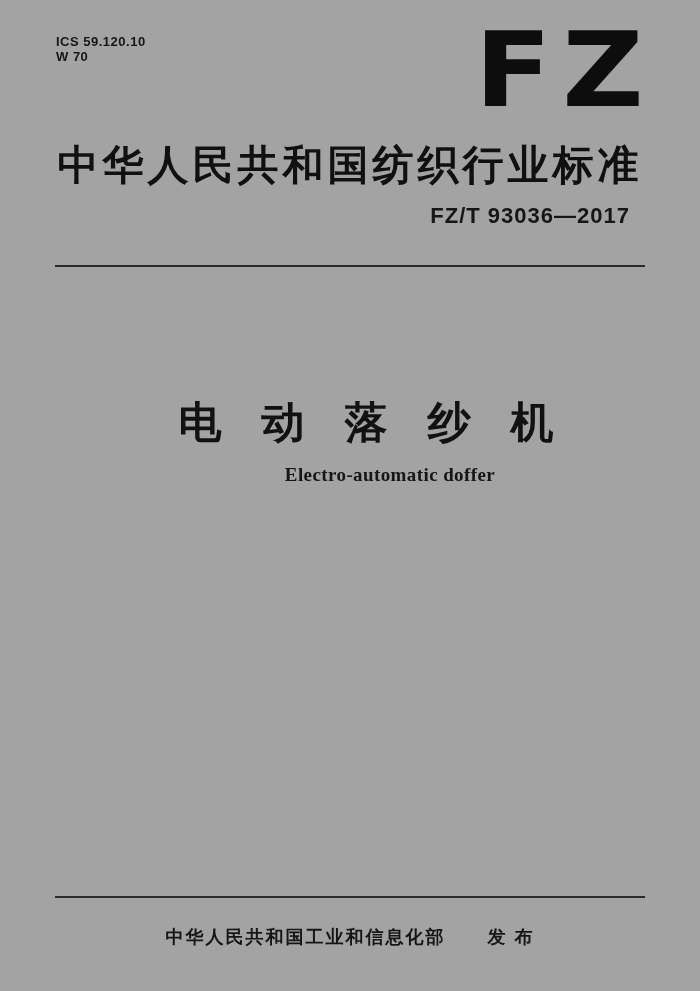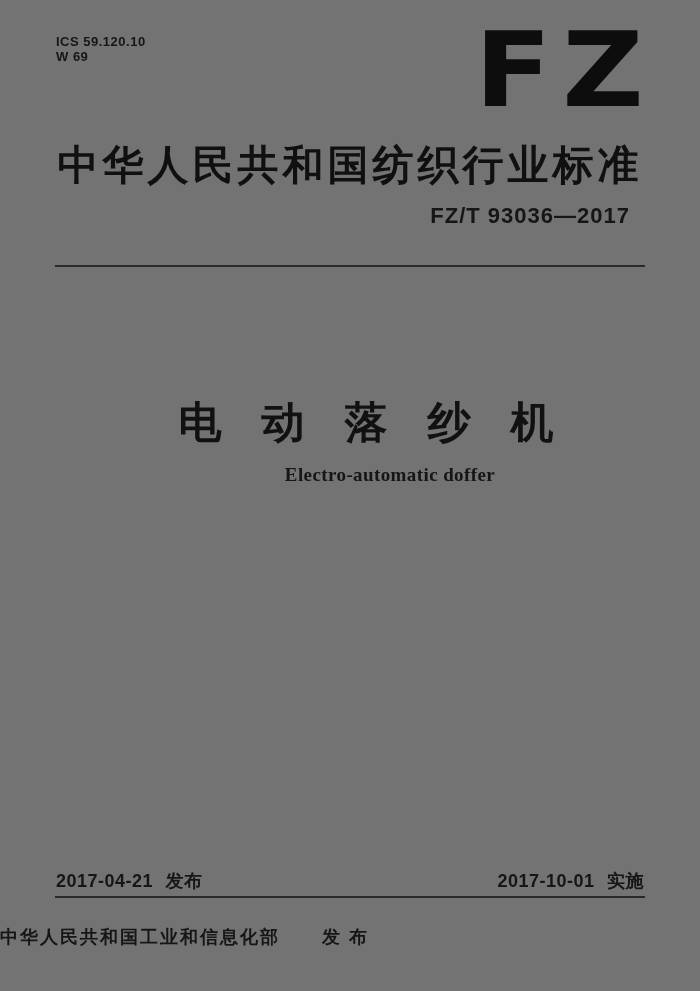--- a/index.html
+++ b/index.html
@@ -5,21 +5,21 @@
   html, body {
     margin: 0;
     padding: 0;
     background: #e8e8e8;
   }
   .page {
     position: relative;
     width: 700px;
     height: 991px;
     margin: 0 auto;
-    background: #737373;
+    background: #a3a3a3;
     color: #161616;
     font-family: "Liberation Sans", "DejaVu Sans", sans-serif;
     overflow: hidden;
   }
   .ics-block {
     position: absolute;
     left: 56px;
     top: 34px;
     font-size: 13px;
     font-weight: bold;
@@ -115,61 +115,52 @@
     letter-spacing: 0.5px;
   }
   .date-item span { display: inline-block; }
   .date-item .date-label { margin-left: 7px; }
   .publisher-row {
     position: absolute;
     top: 925px;
     left: 0;
     width: 100%;
     display: flex;
+    justify-content: center;
     align-items: baseline;
     gap: 42px;
     font-size: 18px;
     font-weight: bold;
     letter-spacing: 2px;
   }
 </style>
 </head>
 <body>
 
 <div class="page">
 
   <div class="ics-block">
     <div>ICS 59.120.10</div>
-    <div>W 69</div>
+    <div>W 70</div>
   </div>
 
   <div class="fz-logo">FZ</div>
 
   <div class="heading">中华人民共和国纺织行业标准</div>
 
   <div class="std-block">
     <div class="std-number">FZ/T 93036—2017</div>
   </div>
 
   <div class="rule rule-top"></div>
 
   <div class="title-cn">电 动 落 纱 机</div>
 
   <div class="title-en">Electro-automatic doffer</div>
 
-  <div class="date-row">
-    <div class="date-item">
-      <span>2017-04-21</span>
-      <span class="date-label">发布</span>
-    </div>
-    <div class="date-item">
-      <span>2017-10-01</span>
-      <span class="date-label">实施</span>
-    </div>
-  </div>
 
   <div class="rule rule-bottom"></div>
 
   <div class="publisher-row">
     <span>中华人民共和国工业和信息化部</span>
     <span>发 布</span>
   </div>
 
 </div>
 

